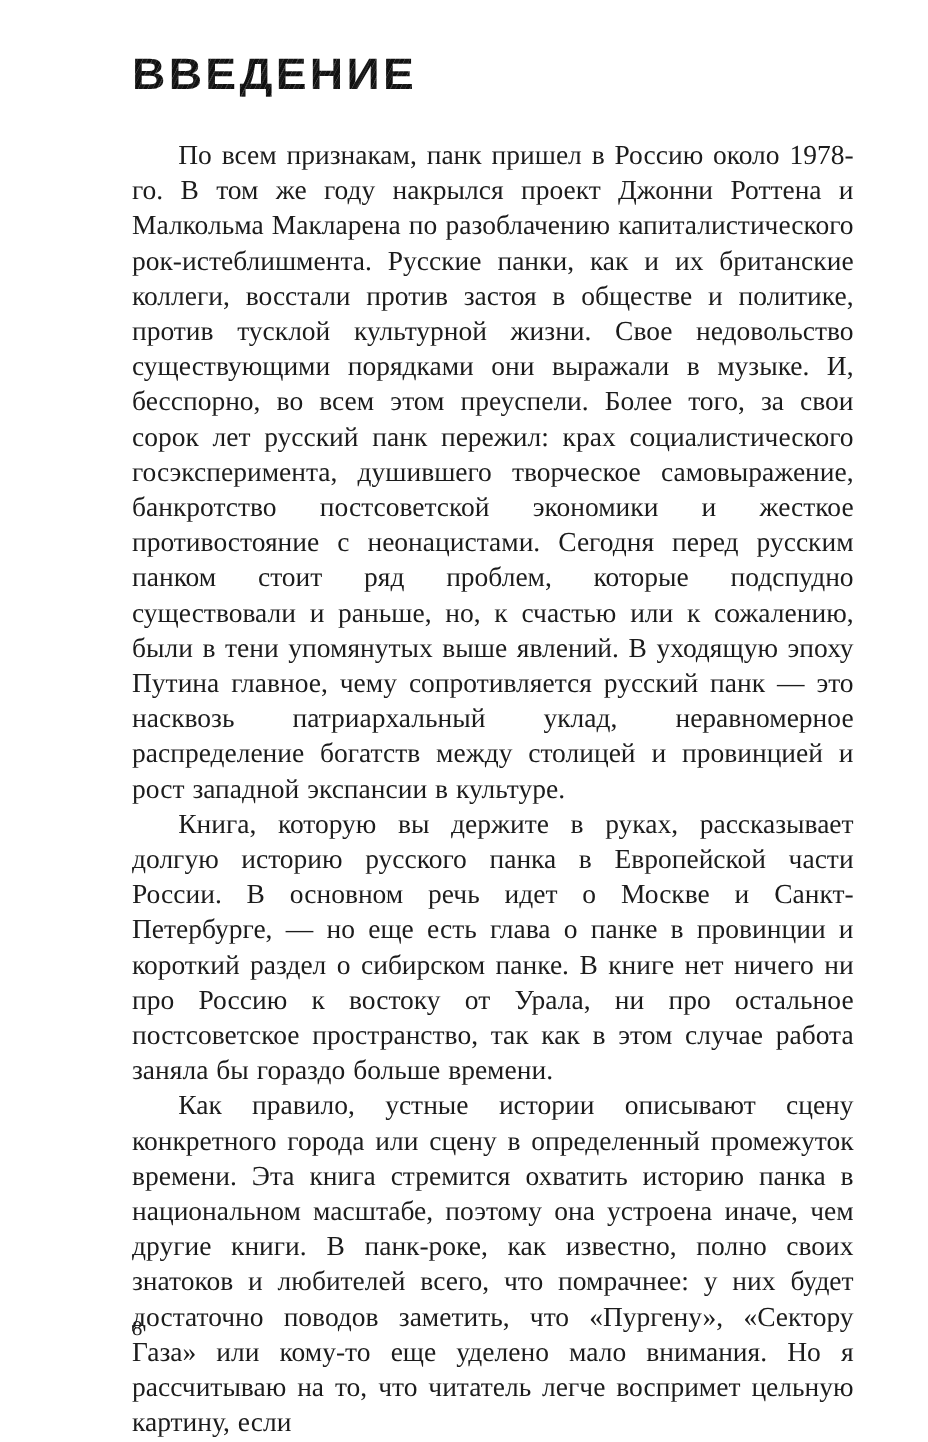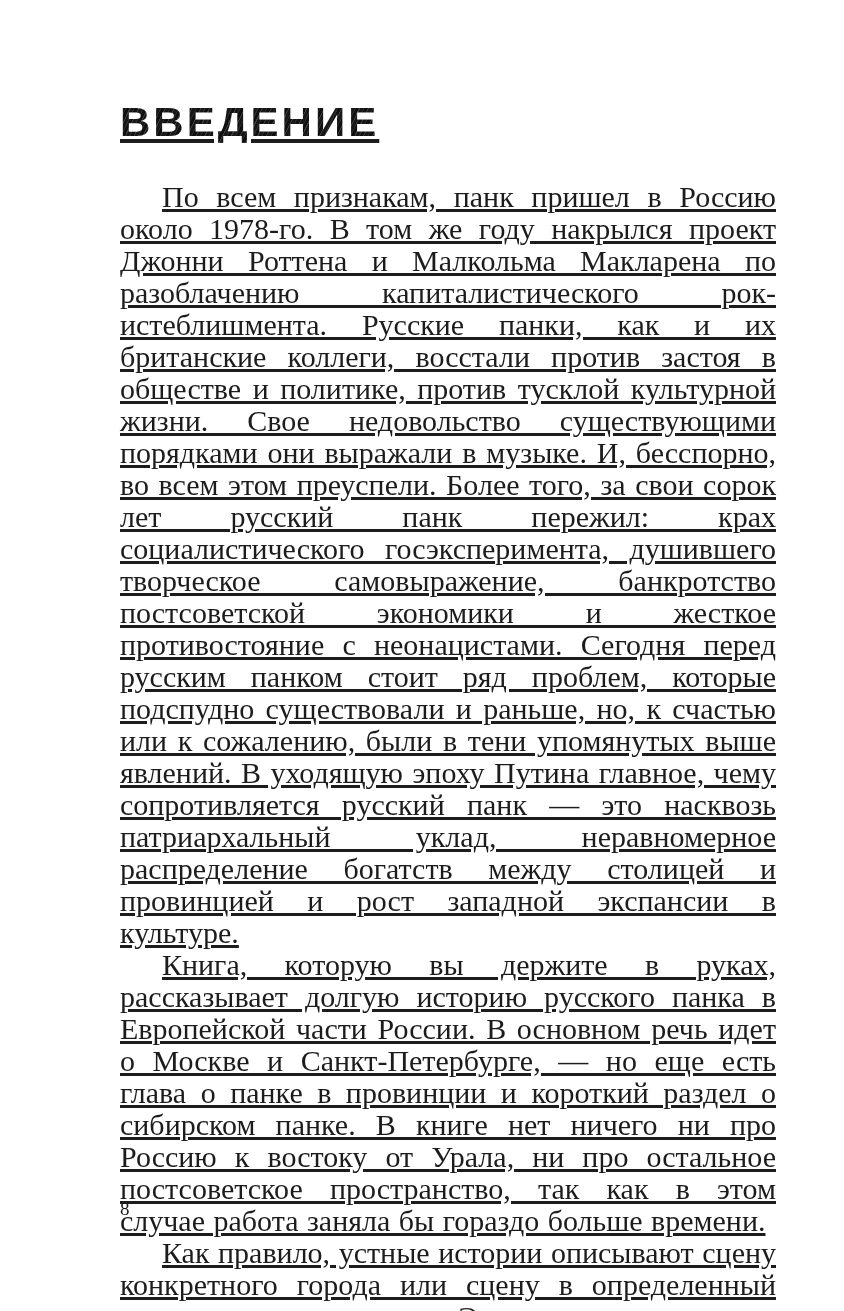--- a/index.html
+++ b/index.html
@@ -16,22 +16,21 @@
     overflow: hidden;
   }
   .page {
     position: absolute;
     top: 0;
     left: 0;
     width: 844px;
     height: 1189px;
     background: #ffffff;
     box-sizing: border-box;
-    padding: 103px 68px 0 120px;
-    text-decoration: underline;
+    padding: 48px 68px 0 120px;
   }
   .chapter-title {
     font-family: "Liberation Sans", "DejaVu Sans", sans-serif;
     font-weight: 800;
     font-size: 42px;
     line-height: 1;
     letter-spacing: 3px;
     margin: 0 0 36px 0;
     color: #151515;
     transform: scaleY(0.95);
@@ -49,21 +48,21 @@
       -webkit-background-clip: text;
       background-clip: text;
       color: transparent;
     }
   }
   .body-text {
     width: 656px;
   }
   .body-text p {
     margin: 0;
-    font-size: 30px;
+    font-size: 25px;
     line-height: 32px;
     text-align: justify;
     text-indent: 42px;
     word-spacing: 1px;
     hyphens: auto;
     -webkit-hyphens: auto;
   }
   .page-number {
     position: absolute;
     left: 120px;

